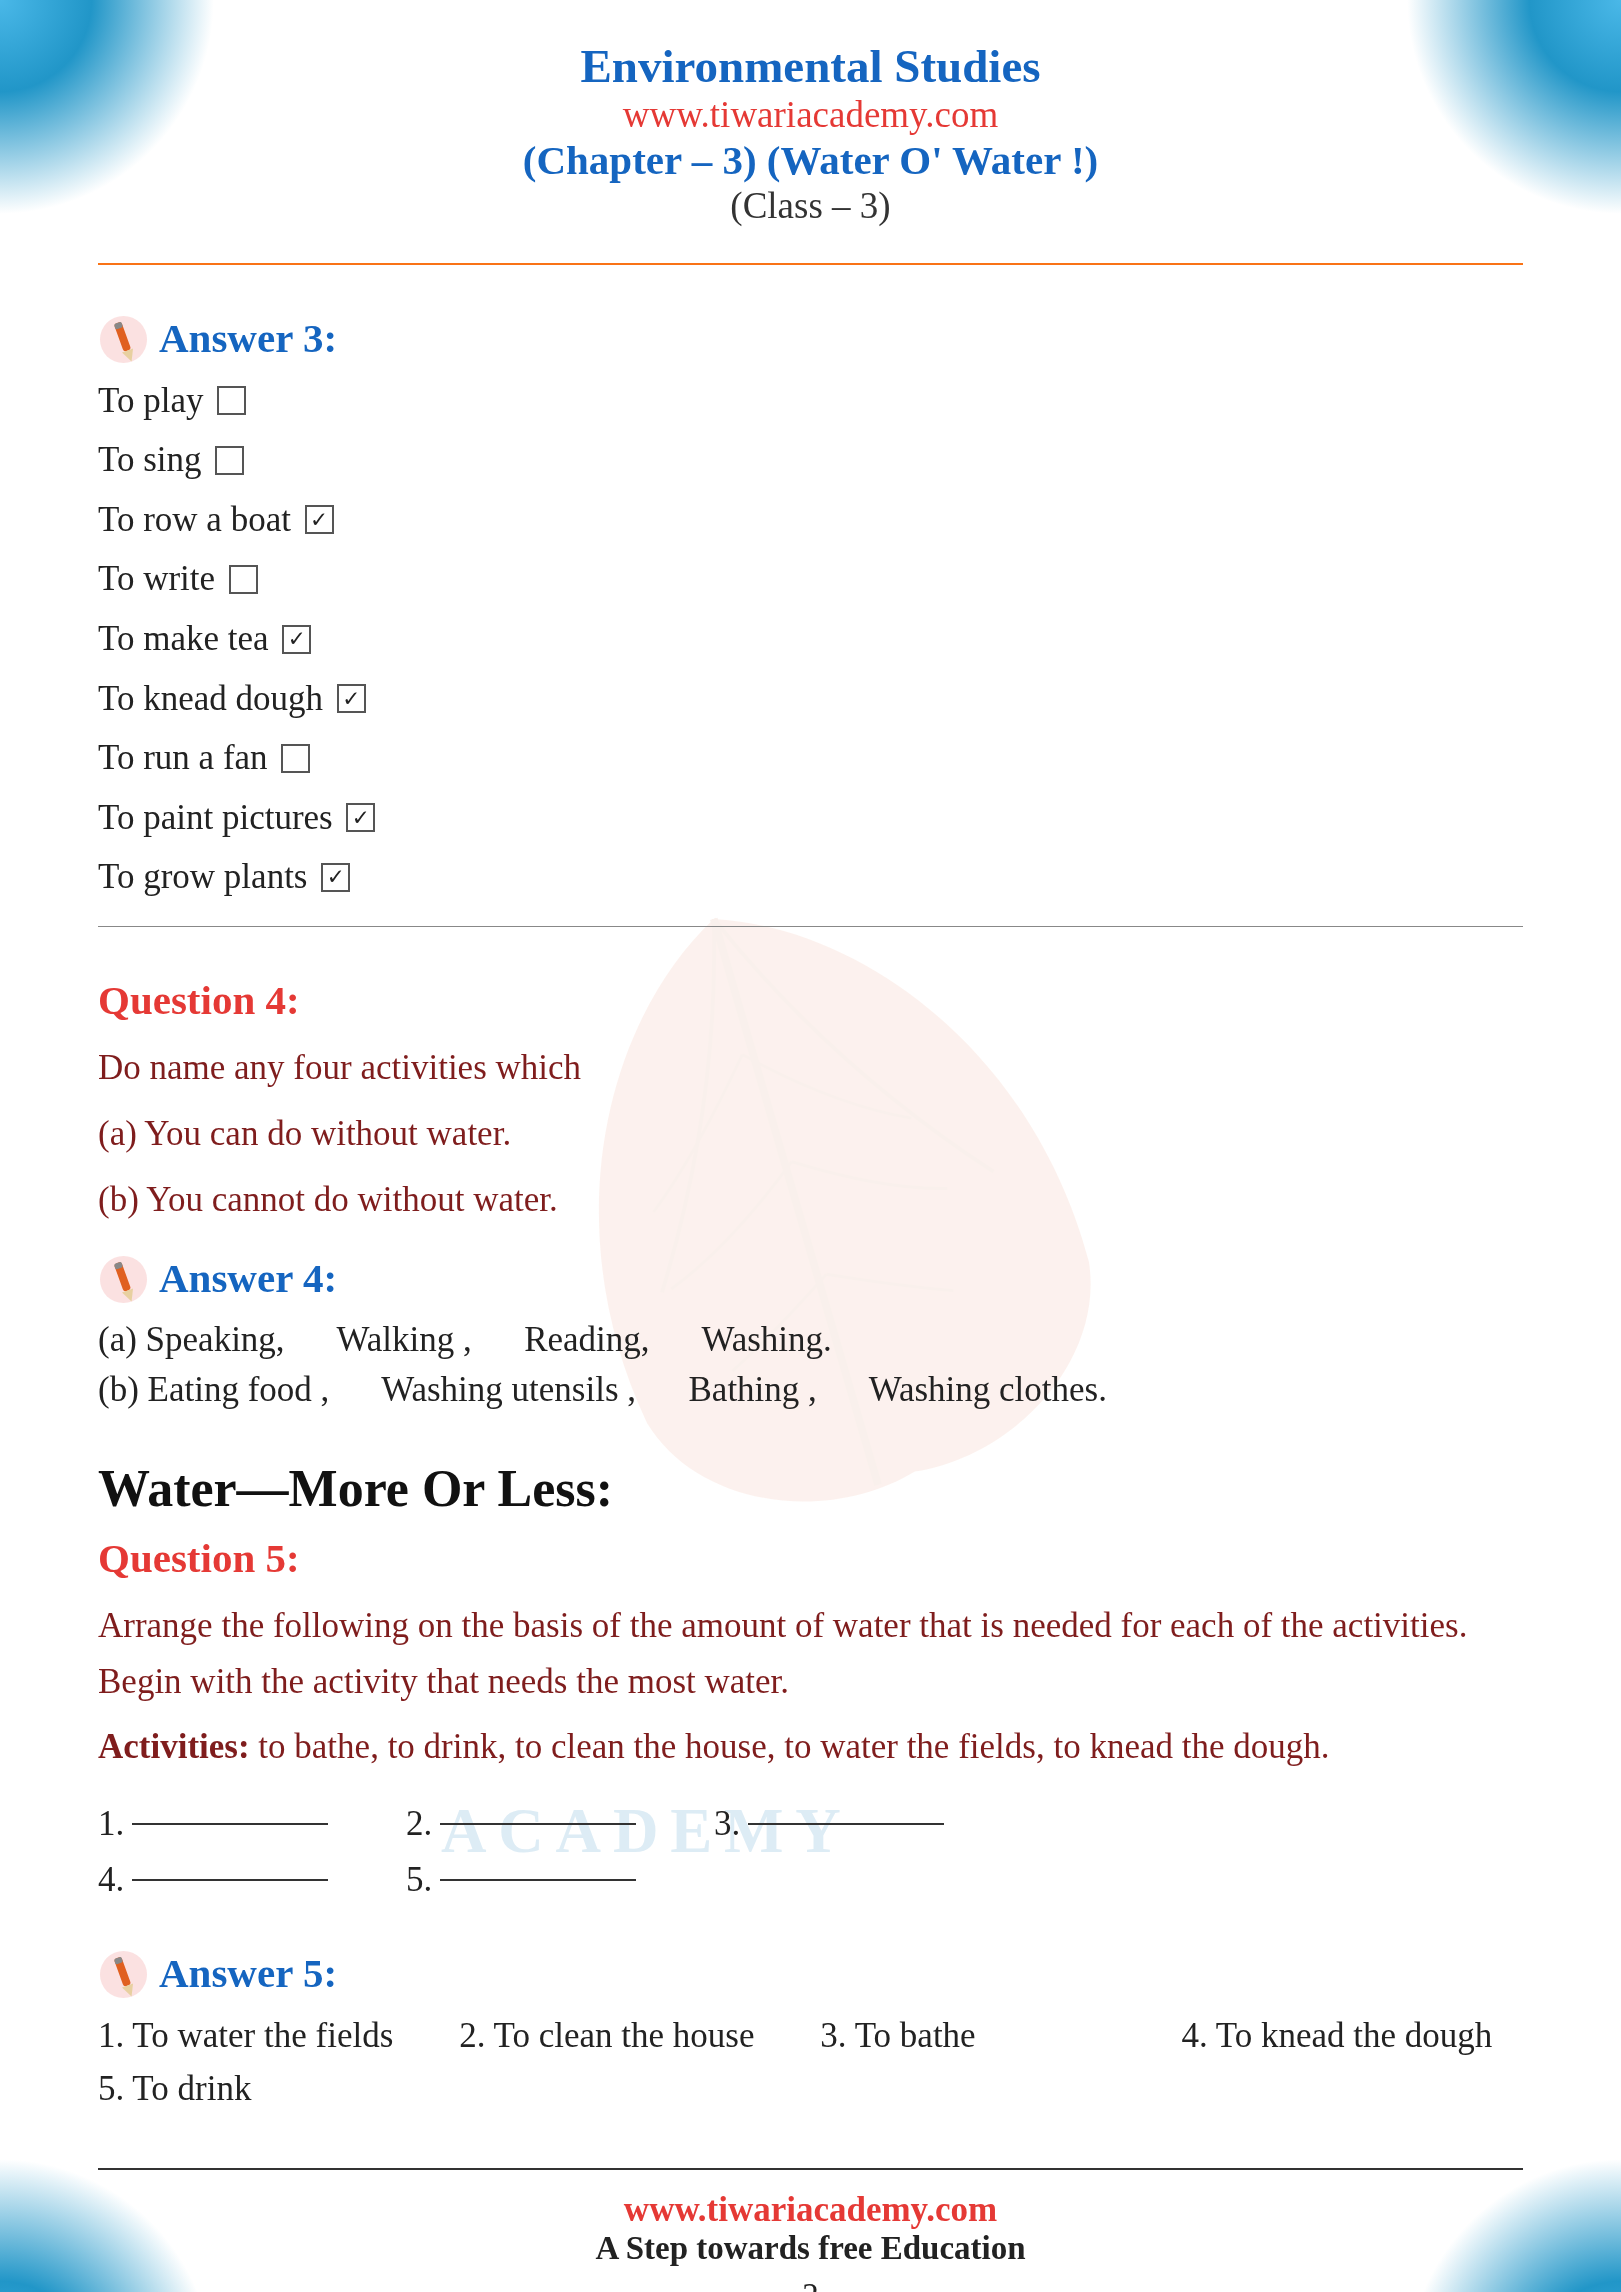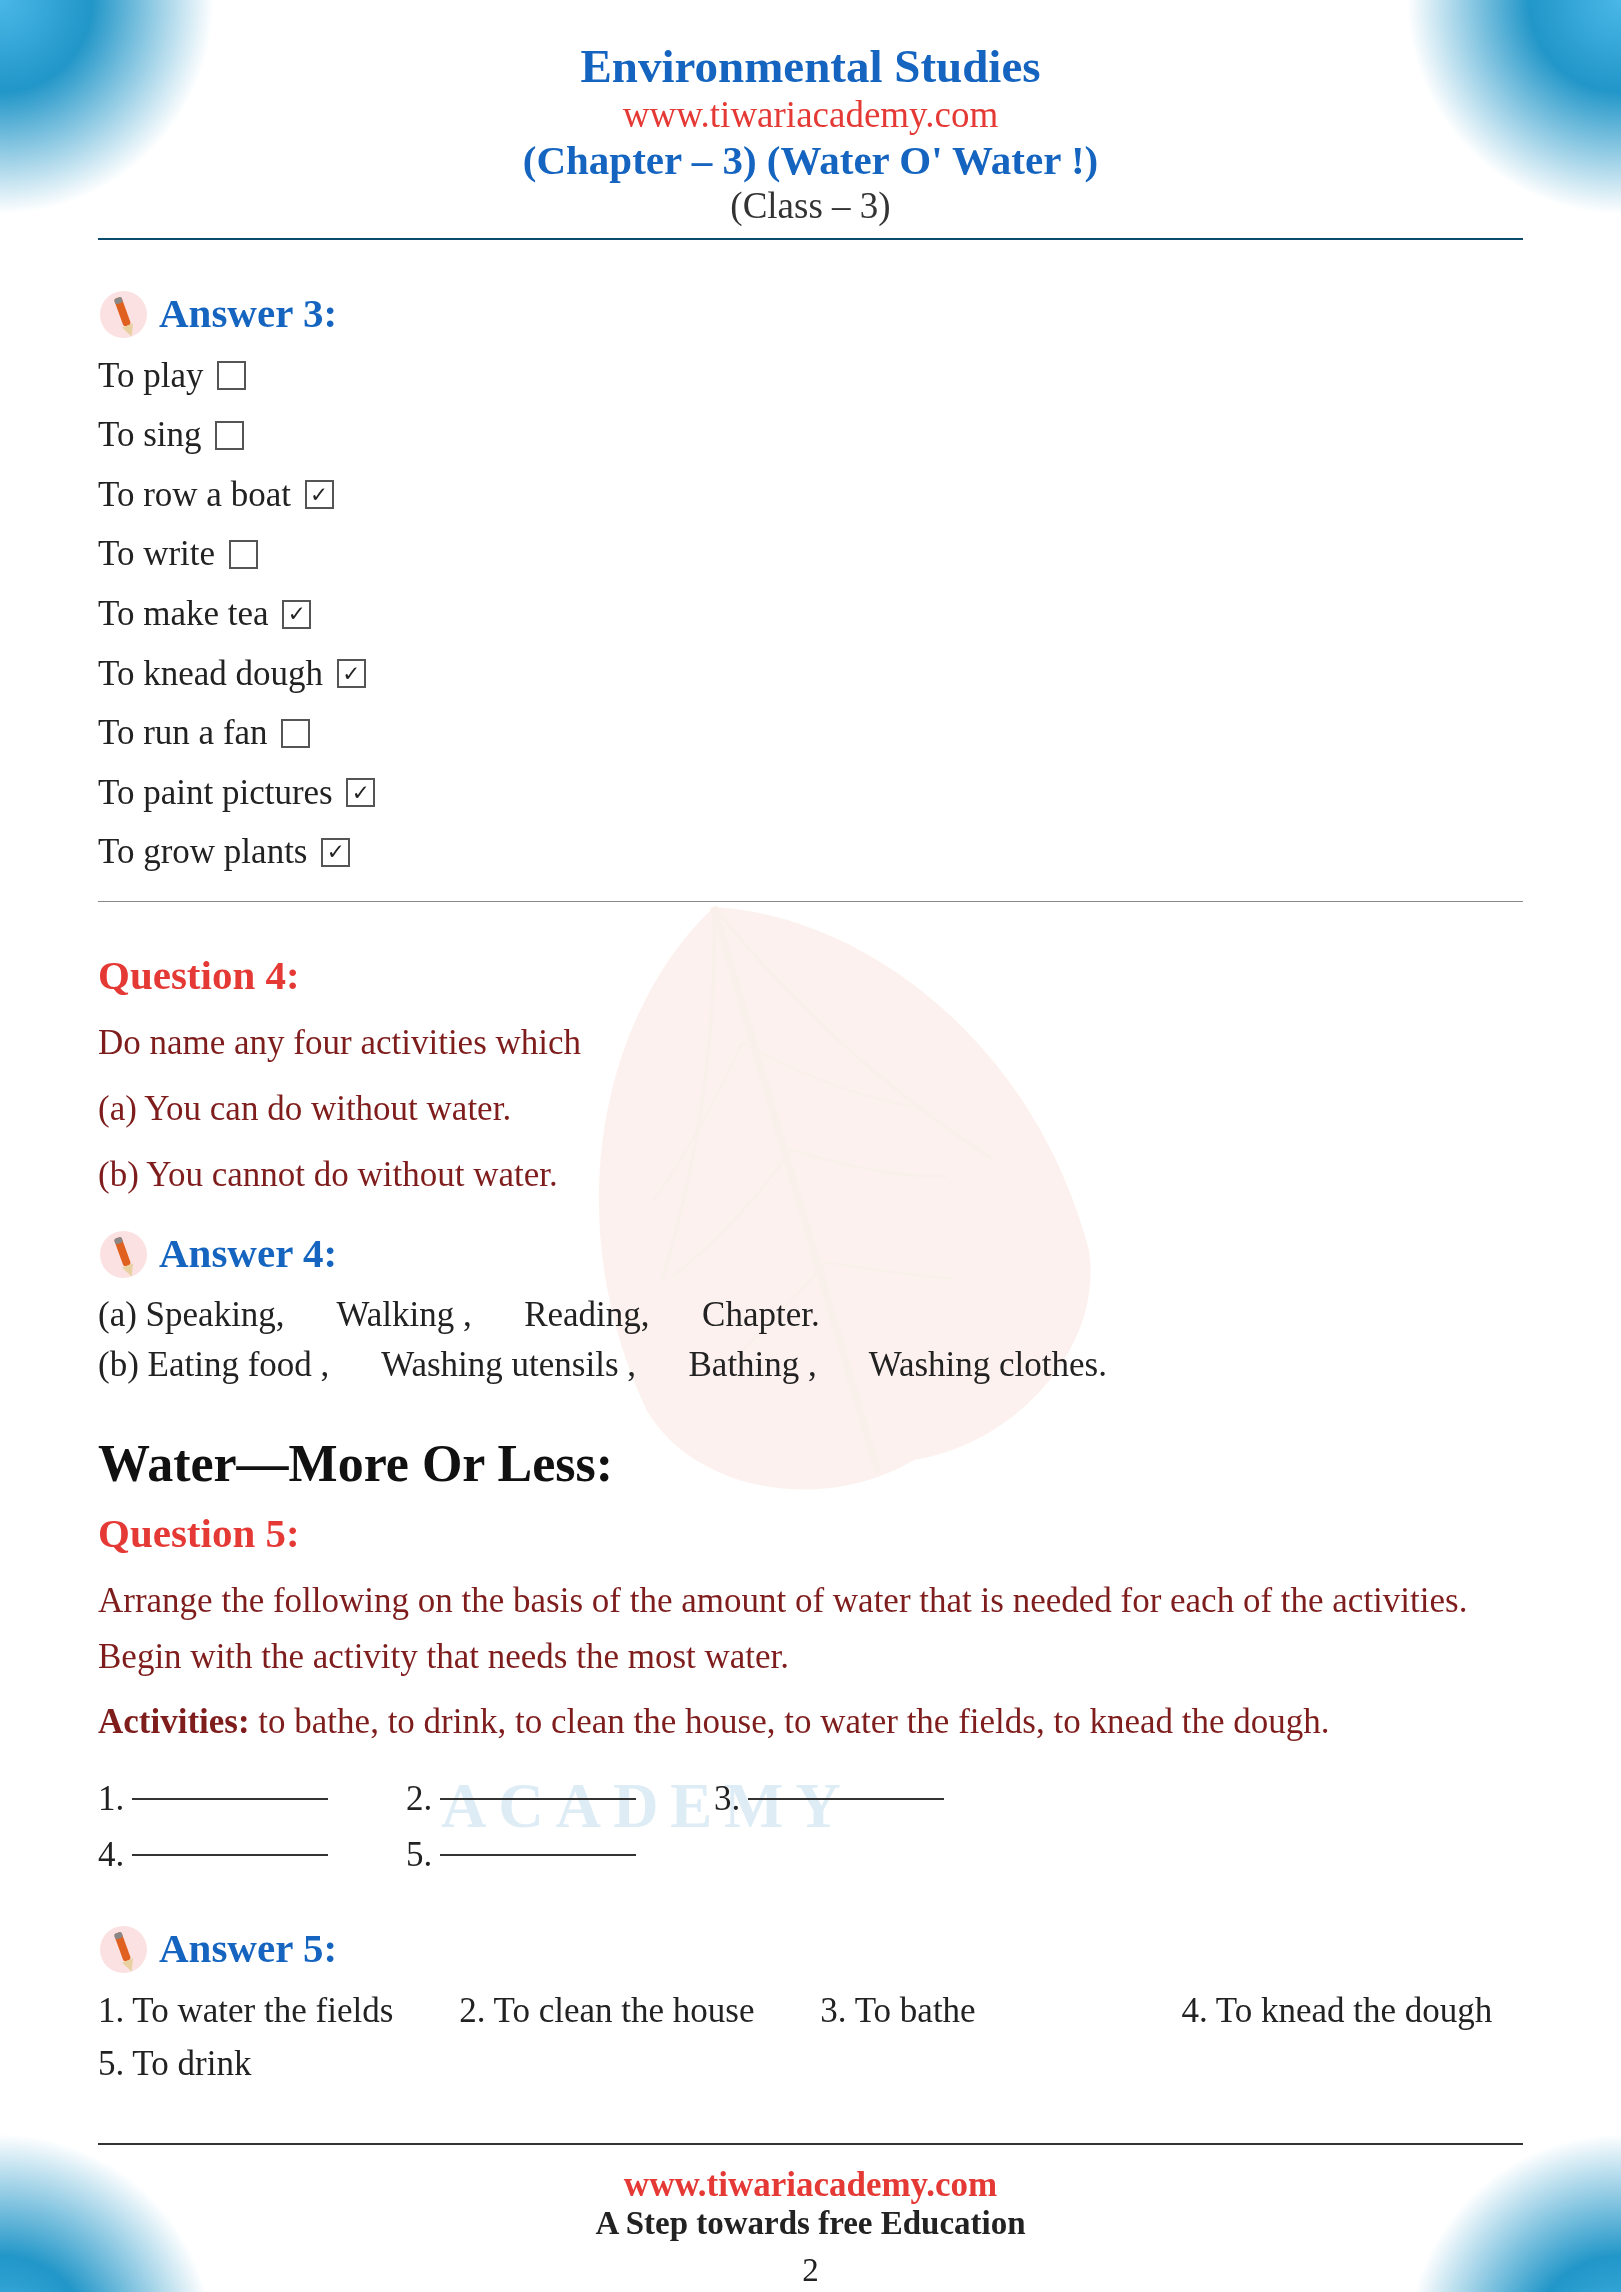--- a/index.html
+++ b/index.html
@@ -56,22 +56,22 @@
 
     .content {
       position: relative;
       z-index: 1;
       padding: 39px 98px 59px 98px;
     }
 
     
     .header {
       text-align: center;
-      padding-bottom: 11px;
-      border-bottom: 2px solid #0c4a6e;
+      padding-bottom: 36px;
+      border-bottom: 2px solid #f97316;
       margin-bottom: 39px;
     }
     .header-title {
       font-size: 47px;
       font-weight: bold;
       color: #1565c0;
     }
     .header-website {
       font-size: 37px;
       color: #e53935;
@@ -320,21 +320,21 @@
       <span class="answer-text">Answer 4:</span>
     </div>
 
     <div style="font-size:35px; color:#222; margin-bottom:9.8px;">
       <span>(a) Speaking,</span>
       &nbsp;&nbsp;&nbsp;&nbsp;
       <span>Walking ,</span>
       &nbsp;&nbsp;&nbsp;&nbsp;
       <span>Reading,</span>
       &nbsp;&nbsp;&nbsp;&nbsp;
-      <span>Chapter.</span>
+      <span>Washing.</span>
     </div>
     <div style="font-size:35px; color:#222; margin-bottom:9.8px;">
       <span>(b) Eating food ,</span>
       &nbsp;&nbsp;&nbsp;&nbsp;
       <span>Washing utensils ,</span>
       &nbsp;&nbsp;&nbsp;&nbsp;
       <span>Bathing ,</span>
       &nbsp;&nbsp;&nbsp;&nbsp;
       <span>Washing clothes.</span>
     </div>

